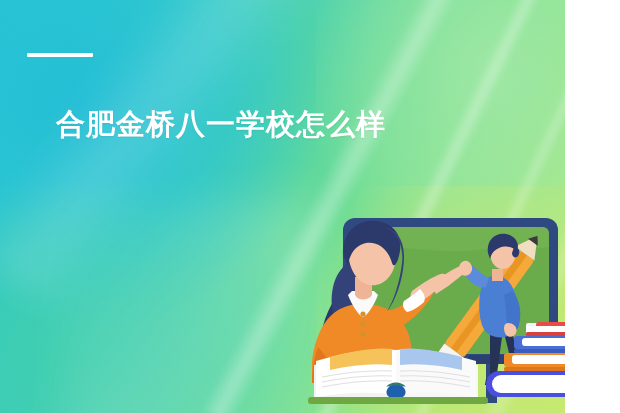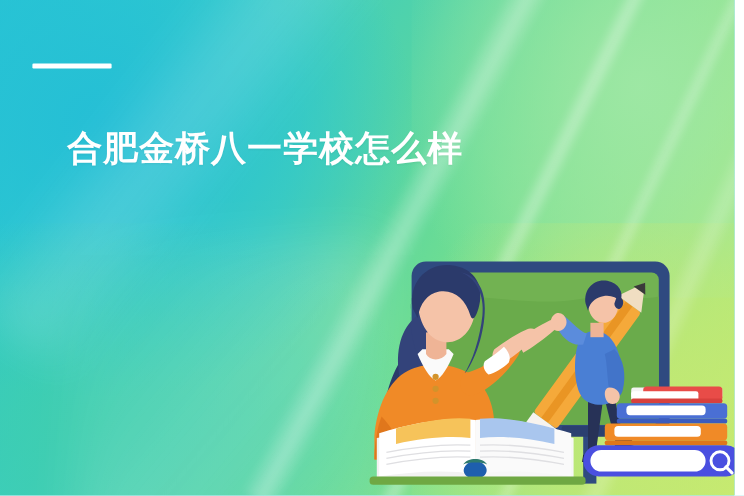--- a/index.html
+++ b/index.html
@@ -7,21 +7,21 @@
     margin: 0;
     padding: 0;
     background: #ffffff;
   }
   body {
     font-family: "Liberation Sans", "DejaVu Sans", sans-serif;
   }
 
   .banner {
     position: relative;
-    width: 612px;
+    width: 565px;
     height: 413px;
     overflow: hidden;
     background: #35C9C9;
   }
 
   
   .bg-base {
     position: absolute;
     inset: 0;
     background: linear-gradient(118deg,

